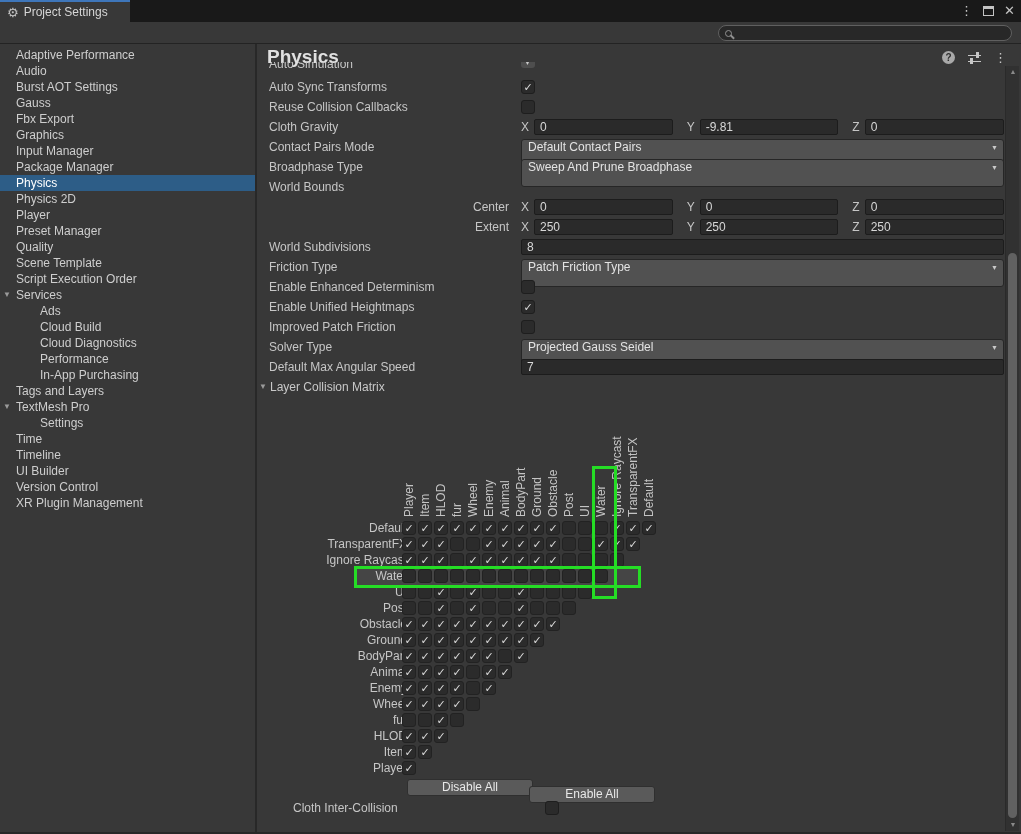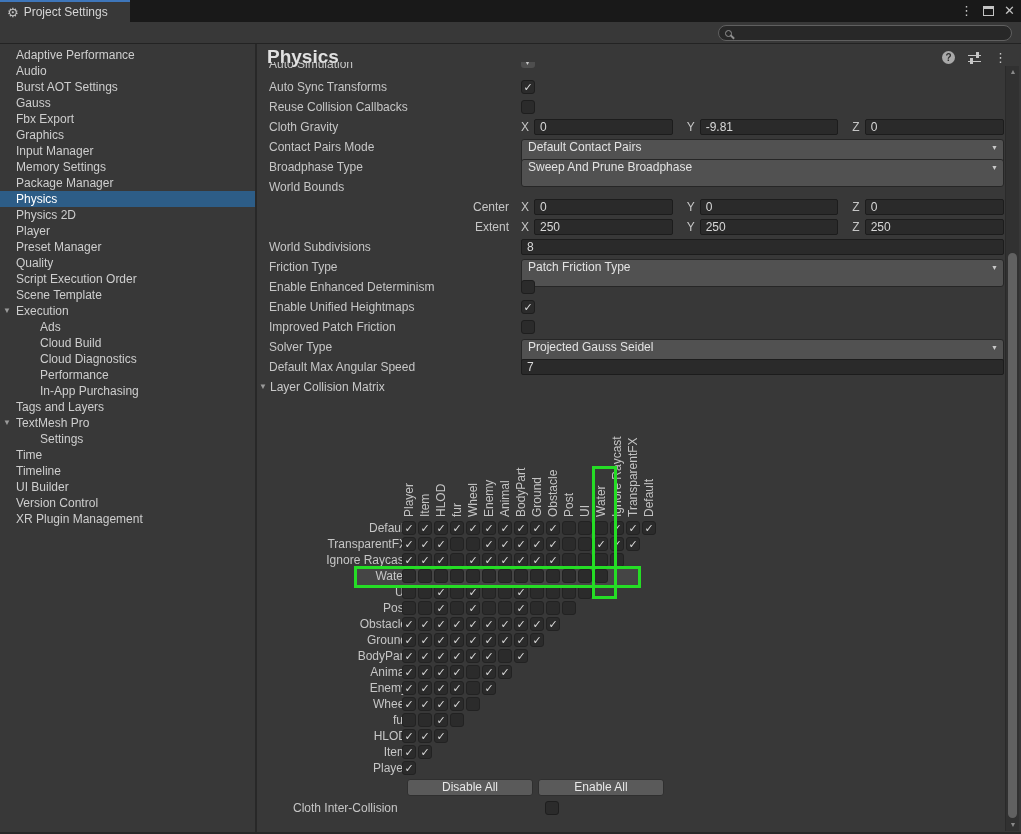--- a/index.html
+++ b/index.html
@@ -80,21 +80,21 @@
   .mrow-label { position:absolute; width:150px; text-align:right; line-height:15px; color:#C6C6C6; white-space:nowrap; z-index:2; }
   .mcell { position:absolute; width:14px; height:14px; background:#2B2B2B; border:1px solid #222222; border-radius:3px;
            color:#DCDCDC; font-size:11px; font-weight:bold; line-height:12px; text-align:center; z-index:2; }
   .hl-row-bg { position:absolute; left:99px; top:524px; width:283px; height:18px; background:#454545; z-index:1; }
   .hl-border { position:absolute; border:3px solid #25DD25; background:transparent; z-index:5; pointer-events:none; }
   .hl-col { left:335px; top:422px; width:25px; height:133px; }
   .hl-row { left:97px; top:522px; width:287px; height:22px; }
   .mbtn { position:absolute; top:735px; width:126px; height:17px; background:#5A5A5A; border:1px solid #2F2F2F;
           border-radius:3px; color:#E8E8E8; text-align:center; line-height:15px; }
   .btn-disable { left:150px; }
-  .btn-enable { left:281px; }
+  .btn-enable { left:272px;margin-top:7px; }
   .footer-row { position:absolute; left:0; top:756px; width:844px; height:18px;margin-left:24px; }
   .footer-row .label { position:absolute; left:12px; line-height:16px; color:#C6C6C6; }
   .footer-row .checkbox { position:absolute; left:264px; top:1px; }
   
   .scrollbar { position:absolute; left:1005px; top:66px; width:14px; height:765px; background:#313131; border-left:1px solid #2A2A2A; }
   .sb-arrow { position:absolute; left:0; width:14px; height:12px; color:#8A8A8A; font-size:7px; text-align:center; line-height:12px; }
   .sb-up { top:0; }
   .sb-down { bottom:0; }
   .sb-thumb { position:absolute; left:2px; top:187px; width:9px; height:565px; background:#616161; border-radius:5px; }
   .bottom-edge { position:absolute; left:0; bottom:0; width:1021px; height:2px; background:#282828; }
@@ -137,49 +137,46 @@
     <div class="sb-item">
       <span class="lbl">Fbx Export</span>
     </div>
     <div class="sb-item">
       <span class="lbl">Graphics</span>
     </div>
     <div class="sb-item">
       <span class="lbl">Input Manager</span>
     </div>
     <div class="sb-item">
-      <span class="lbl">Memory Settings</span>
-    </div>
-    <div class="sb-item">
       <span class="lbl">Package Manager</span>
     </div>
     <div class="sb-item selected">
       <span class="lbl">Physics</span>
     </div>
     <div class="sb-item">
       <span class="lbl">Physics 2D</span>
     </div>
     <div class="sb-item">
       <span class="lbl">Player</span>
     </div>
     <div class="sb-item">
       <span class="lbl">Preset Manager</span>
     </div>
     <div class="sb-item">
       <span class="lbl">Quality</span>
     </div>
     <div class="sb-item">
+      <span class="lbl">Scene Template</span>
+    </div>
+    <div class="sb-item">
       <span class="lbl">Script Execution Order</span>
     </div>
     <div class="sb-item">
-      <span class="lbl">Scene Template</span>
-    </div>
-    <div class="sb-item">
       <span class="sb-tri">▼</span>
-      <span class="lbl">Execution</span>
+      <span class="lbl">Services</span>
     </div>
     <div class="sb-item indent">
       <span class="lbl">Ads</span>
     </div>
     <div class="sb-item indent">
       <span class="lbl">Cloud Build</span>
     </div>
     <div class="sb-item indent">
       <span class="lbl">Cloud Diagnostics</span>
     </div>

